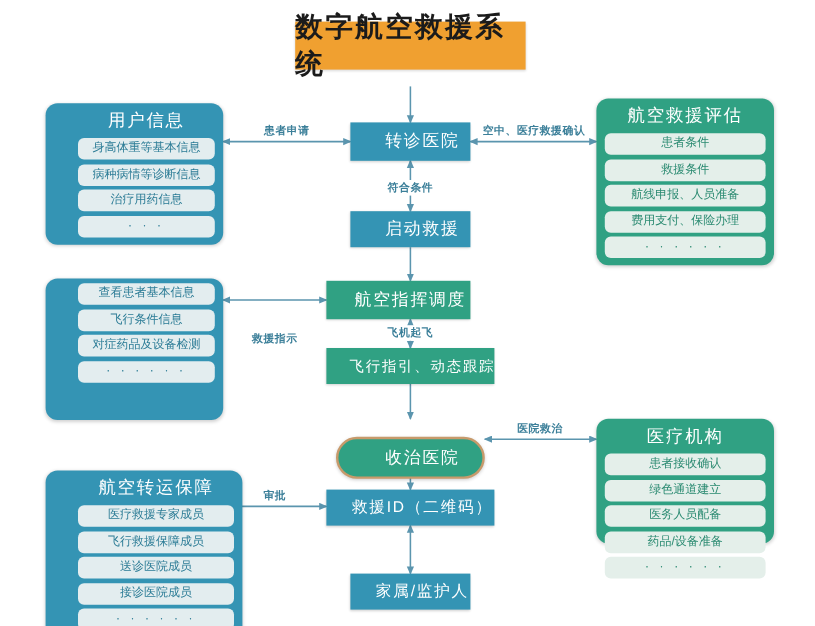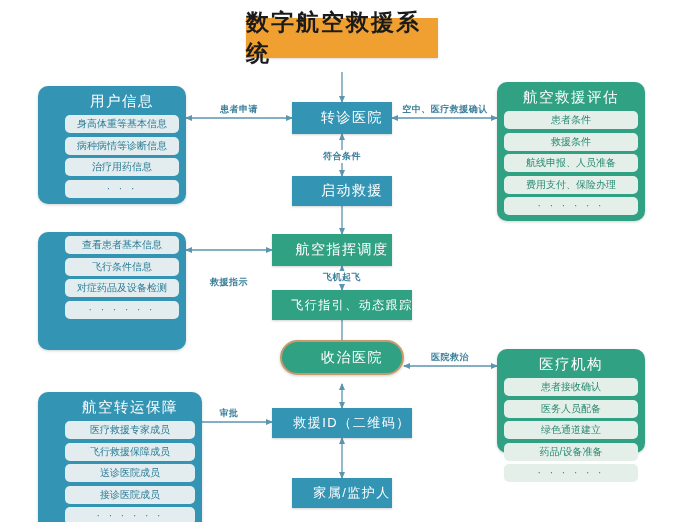--- a/index.html
+++ b/index.html
@@ -166,35 +166,35 @@
     <div class="panel-item">患者条件</div>
     <div class="panel-item">救援条件</div>
     <div class="panel-item">航线申报、人员准备</div>
     <div class="panel-item">费用支付、保险办理</div>
     <div class="panel-item dots">· · · · · ·</div>
   </div>
 
   <div class="panel green" style="left:497px;top:349px;width:148px;height:104px;">
     <div class="panel-title">医疗机构</div>
     <div class="panel-item">患者接收确认</div>
+    <div class="panel-item">绿色通道建立</div>
     <div class="panel-item">医务人员配备</div>
-    <div class="panel-item">绿色通道建立</div>
     <div class="panel-item">药品/设备准备</div>
     <div class="panel-item dots">· · · · · ·</div>
   </div>
 
   <div class="node blue" style="left:292px;top:102px;width:100px;height:32px;">转诊医院</div>
 
   <div class="node blue" style="left:292px;top:176px;width:100px;height:30px;">启动救援</div>
 
   <div class="node green" style="left:272px;top:234px;width:120px;height:32px;">航空指挥调度</div>
 
   <div class="node green" style="left:272px;top:290px;width:140px;height:30px;font-size:12px;">飞行指引、动态跟踪</div>
 
-  <div class="node green pill" style="left:280px;top:340px;width:124px;height:35px;">收治医院</div>
+  <div class="node green pill" style="left:280px;top:364px;width:124px;height:35px;">收治医院</div>
 
   <div class="node blue" style="left:272px;top:408px;width:140px;height:30px;font-size:13px;">救援ID（二维码）</div>
 
   <div class="node blue" style="left:292px;top:478px;width:100px;height:30px;font-size:13px;">家属/监护人</div>
 
   <div class="edge-label" style="left:239px;top:103px;">患者申请</div>
   <div class="edge-label" style="left:445px;top:103px;">空中、医疗救援确认</div>
   <div class="edge-label" style="left:342px;top:150px;">符合条件</div>
   <div class="edge-label" style="left:229px;top:235px;margin-top:41px;">救援指示</div>
   <div class="edge-label" style="left:342px;top:271px;">飞机起飞</div>

